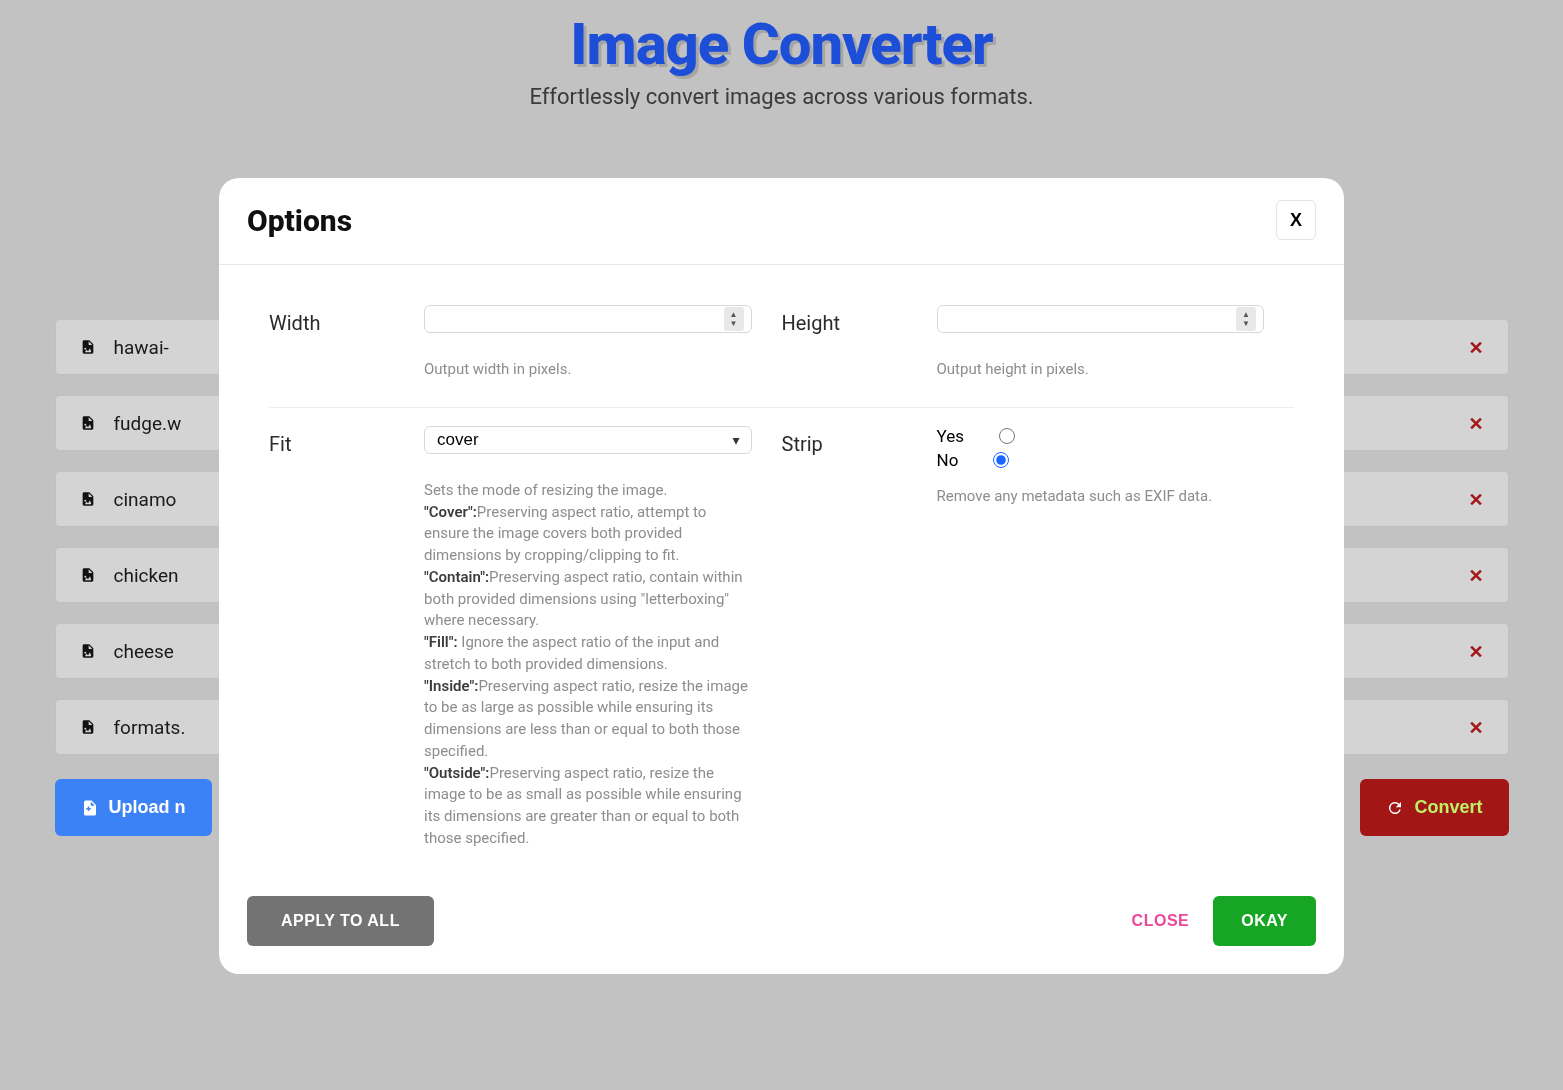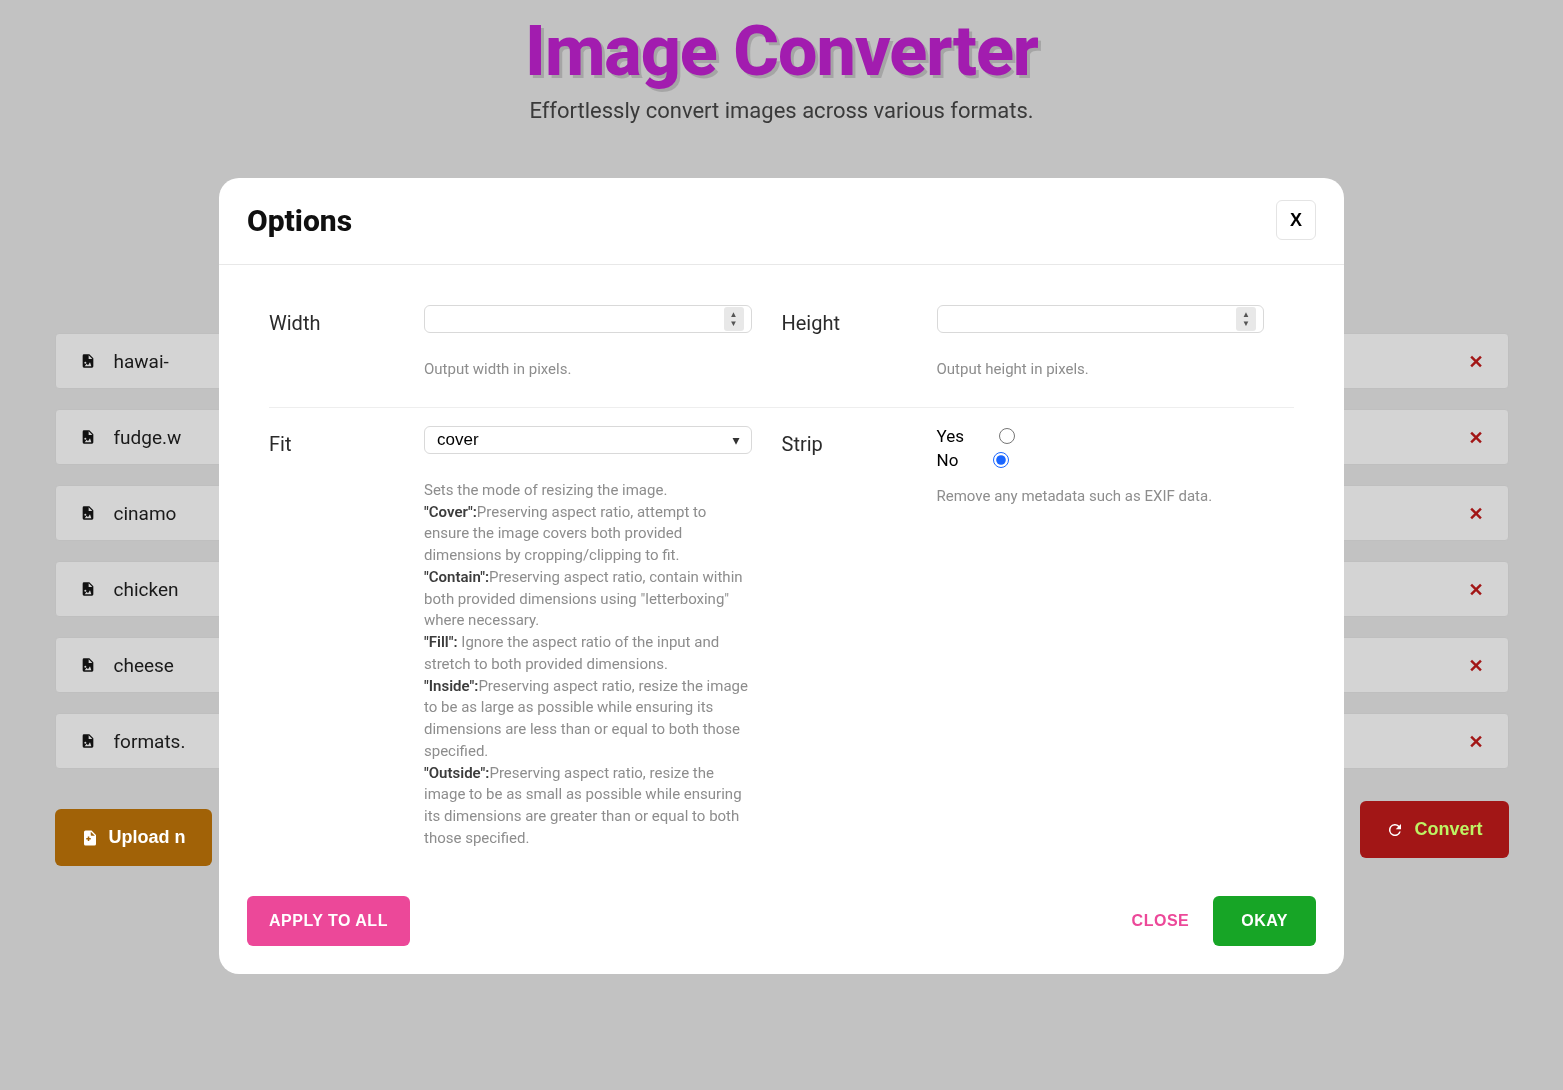--- a/index.html
+++ b/index.html
@@ -9,23 +9,23 @@
   width: 1563px;
   height: 1090px;
   overflow: hidden;
   position: relative;
 }
 .page {
   padding-top: 10px;
   text-align: center;
 }
 .title {
-  font-size: 70px;
+  font-size: 58px;
   font-weight: 800;
-  color: #a21caf;
+  color: #1d4ed8;
   letter-spacing: -1px;
   text-shadow: 3px 3px 0 rgba(0,0,0,0.15);
 }
 .subtitle {
   font-size: 22px;
   color: #3a3a3a;
   margin-top: 6px;
 }
 .file-list {
   width: 1454px;
@@ -66,21 +66,21 @@
   border: none;
   border-radius: 6px;
   font-weight: 700;
   font-size: 18px;
   padding: 18px 26px;
   display: inline-flex;
   align-items: center;
   gap: 10px;
   cursor: pointer;
 }
-.btn-dark { background: #a16207; color: #fff; margin-top: 16px; }
+.btn-dark { background: #3b82f6; color: #fff; }
 .btn-red { background: #a21616; color: #bef264; }
 .overlay {
   position: absolute;
   inset: 0;
   display: flex;
   align-items: flex-start;
   justify-content: center;
 }
 .modal {
   background: #fff;
@@ -181,24 +181,24 @@
   font-size: 17px;
   margin-bottom: 4px;
 }
 .radio-row input[type=radio] { width: 16px; height: 16px; accent-color: #1a66ff; }
 .modal-footer {
   display: flex;
   align-items: center;
   padding: 20px 28px 28px 28px;
 }
 .btn-green {
-  background: #ec4899;
+  background: #737373;
   color: #fff;
   font-size: 16px;
-  padding: 16px 22px;
+  padding: 16px 34px;
   letter-spacing: 0.5px;
 }
 .footer-spacer { flex: 1; }
 .btn-link-red {
   background: transparent;
   border: none;
   color: #ec4899;
   font-weight: 800;
   font-size: 16px;
   margin-right: 24px;

